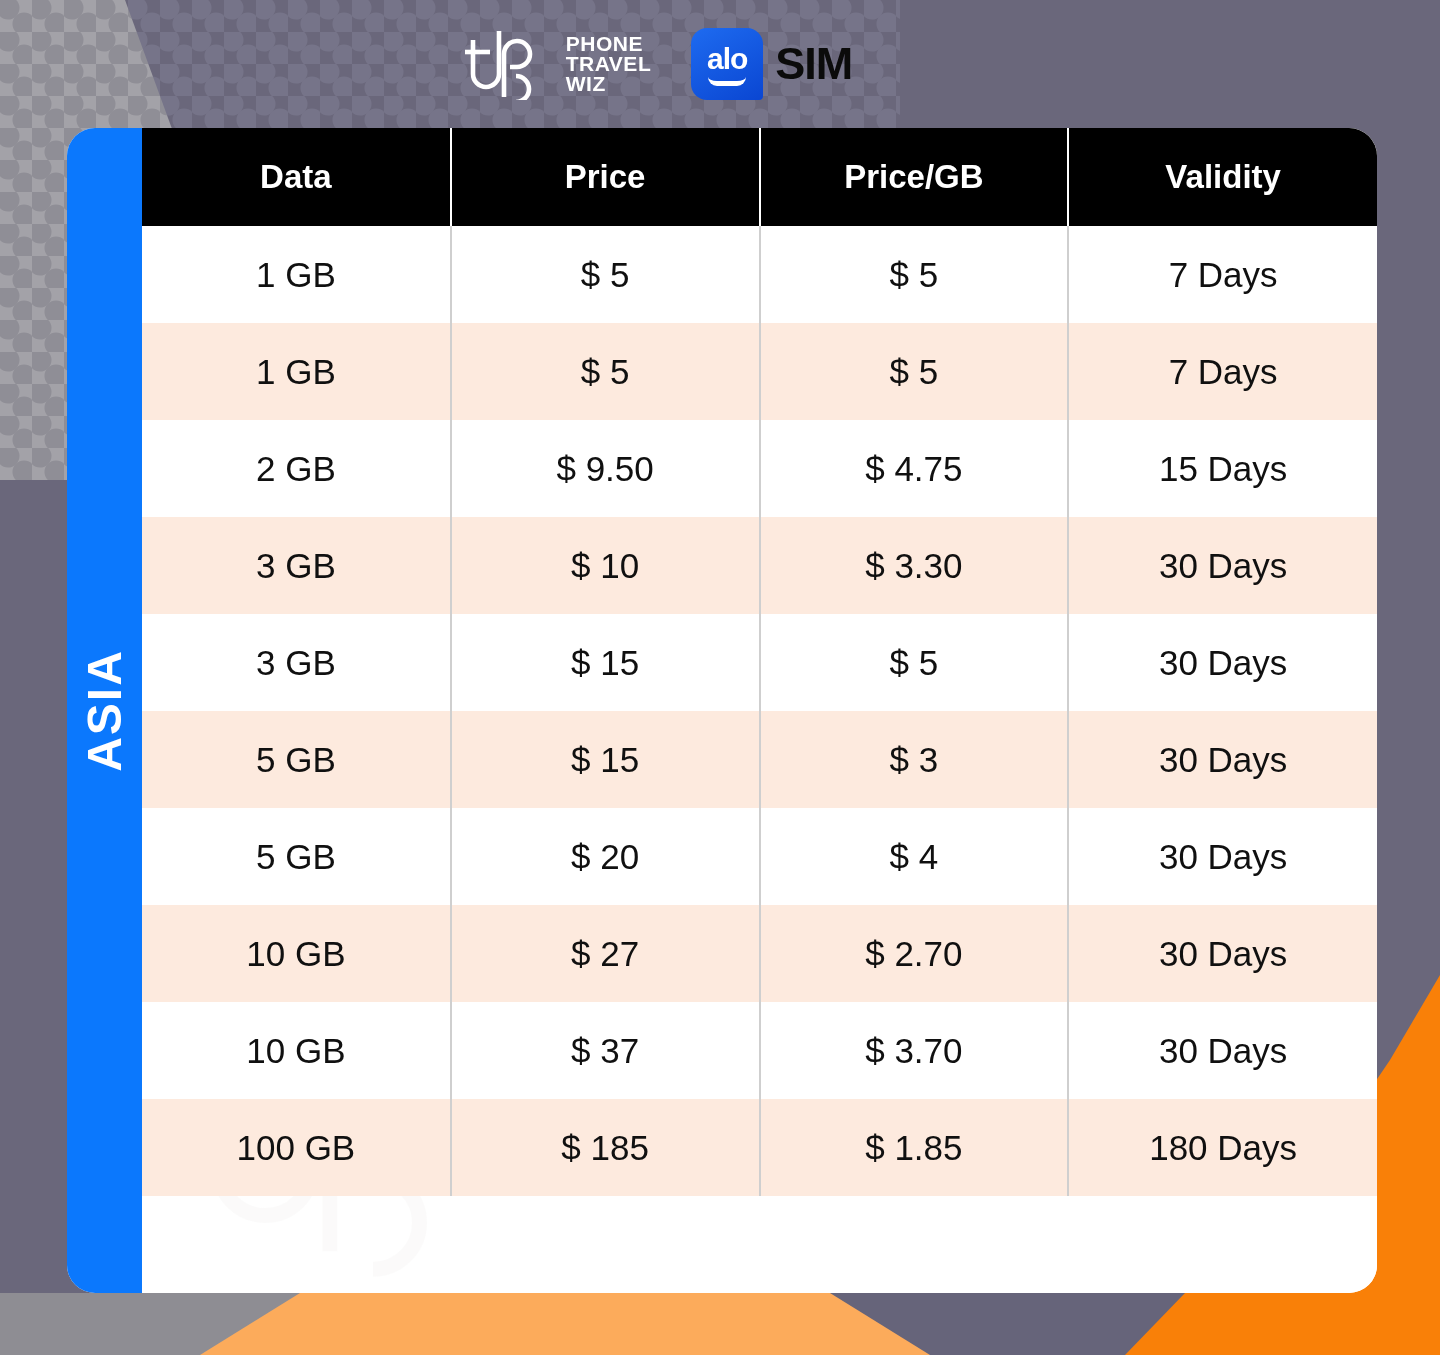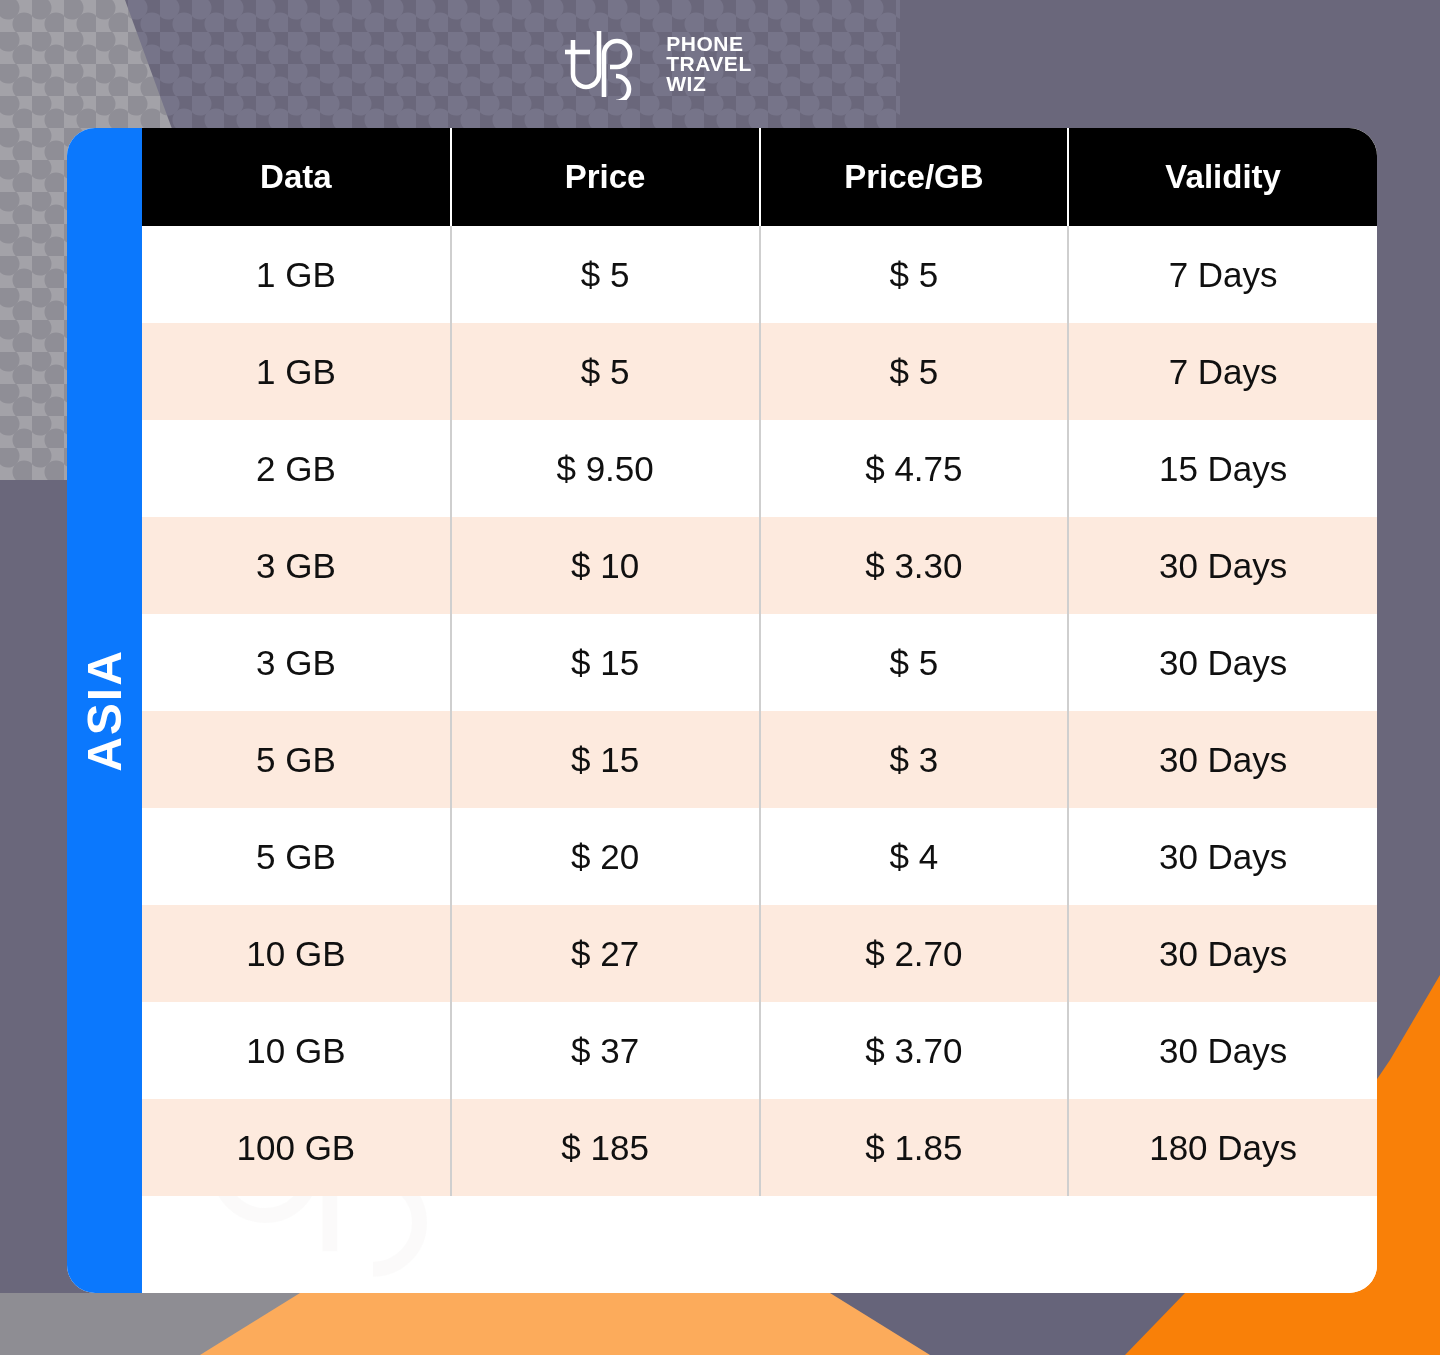--- a/index.html
+++ b/index.html
@@ -172,20 +172,27 @@
         <path d="M56 48 a13 13 0 0 1 13 13 a13 13 0 0 1 -13 13"></path>
       </g>
     </svg>
     <div class="ptw-word">
       <div>PHONE</div>
       <div>TRAVEL</div>
       <div>WIZ</div>
     </div>
   </div>
 
+  <div class="alosim">
+    <div class="alo-badge">
+      <span class="alo-text">alo</span>
+      <span class="smile"></span>
+    </div>
+    <span class="sim-text">SIM</span>
+  </div>
 
 </div>
 
 <div class="card">
 
   <div class="region-bar">
     <span class="region-label">ASIA</span>
   </div>
 
   <div class="table-wrap">

